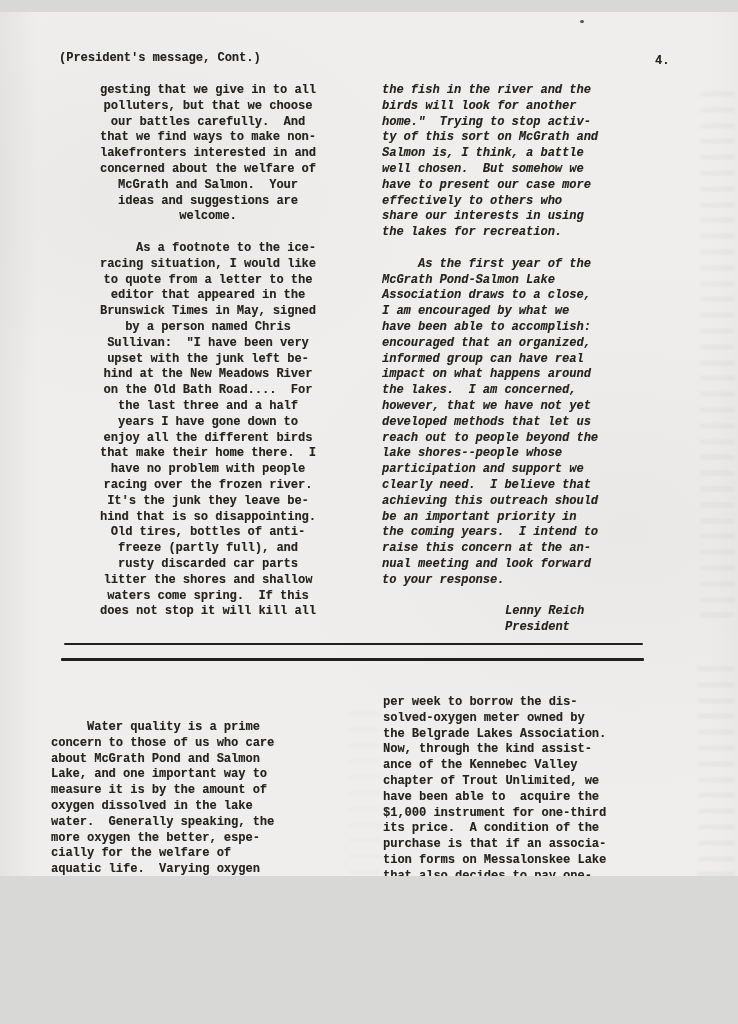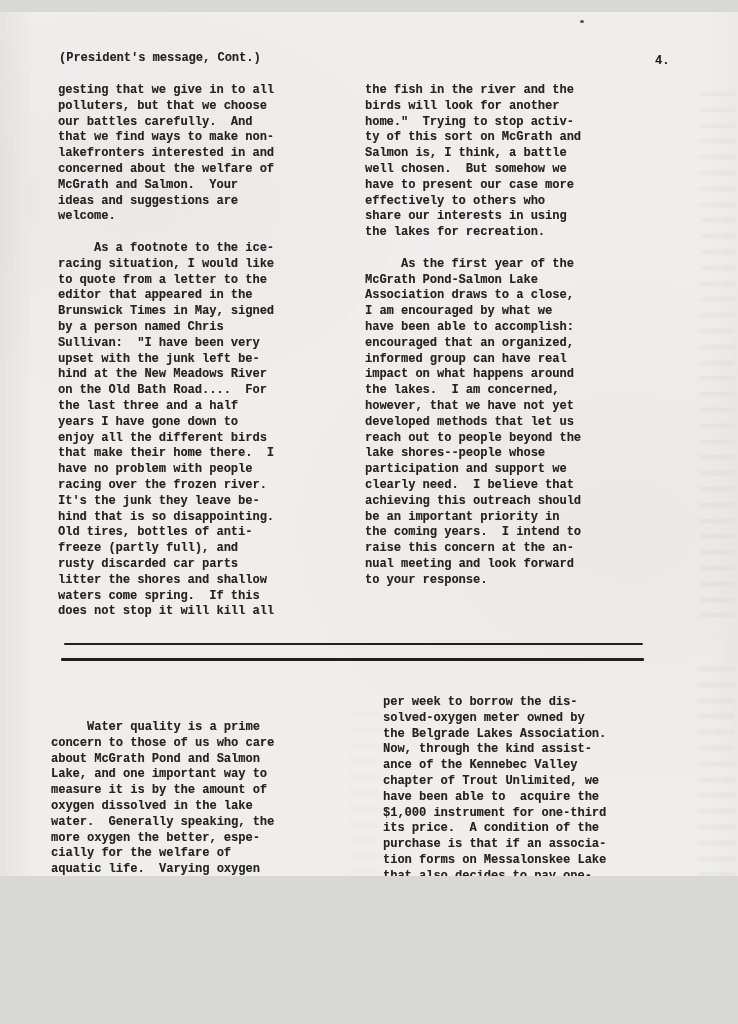--- a/index.html
+++ b/index.html
@@ -34,22 +34,22 @@
   }
   .txt {
     white-space: pre-wrap;
     text-shadow: 0.35px 0.35px 0 rgba(35,30,25,0.35);
   }
   .abs { position: absolute; }
   .para { margin: 0; }
   .para + .para { margin-top: 15.8px; }
   .header-note { left: 59px; top: 39px; }
   .page-number { left: 655px; top: 42px; }
-  .col-top-left  { left: 58px;  top: 71px;  width: 300px; }
-  .col-top-right { left: 365px; top: 71px;  width: 300px; }
+  .col-top-left  { left: 58px;  top: 71px;  width: 300px; text-align: center; }
+  .col-top-right { left: 382px; top: 71px;  width: 300px; font-style: italic; }
   .signature { margin-top: 15.8px; margin-left: 123px; }
   .times-underline {
     text-decoration-thickness: 1.5px;
     text-underline-offset: 2px;
   }
   .rule {
     position: absolute;
     background: #21201e;
     border-radius: 1px;
   }
@@ -159,20 +159,24 @@
 reach out to people beyond the
 lake shores--people whose
 participation and support we
 clearly need.  I believe that
 achieving this outreach should
 be an important priority in
 the coming years.  I intend to
 raise this concern at the an-
 nual meeting and look forward
 to your response.</p>
+    <div class="signature">
+      <div class="txt">Lenny Reich</div>
+      <div class="txt">President</div>
+    </div>
   </div>
 
   <div class="rule rule-1"></div>
   <div class="rule rule-2"></div>
 
 
   <div class="abs col-bot-left">
     <p class="txt para">     Water quality is a prime
 concern to those of us who care
 about McGrath Pond and Salmon

